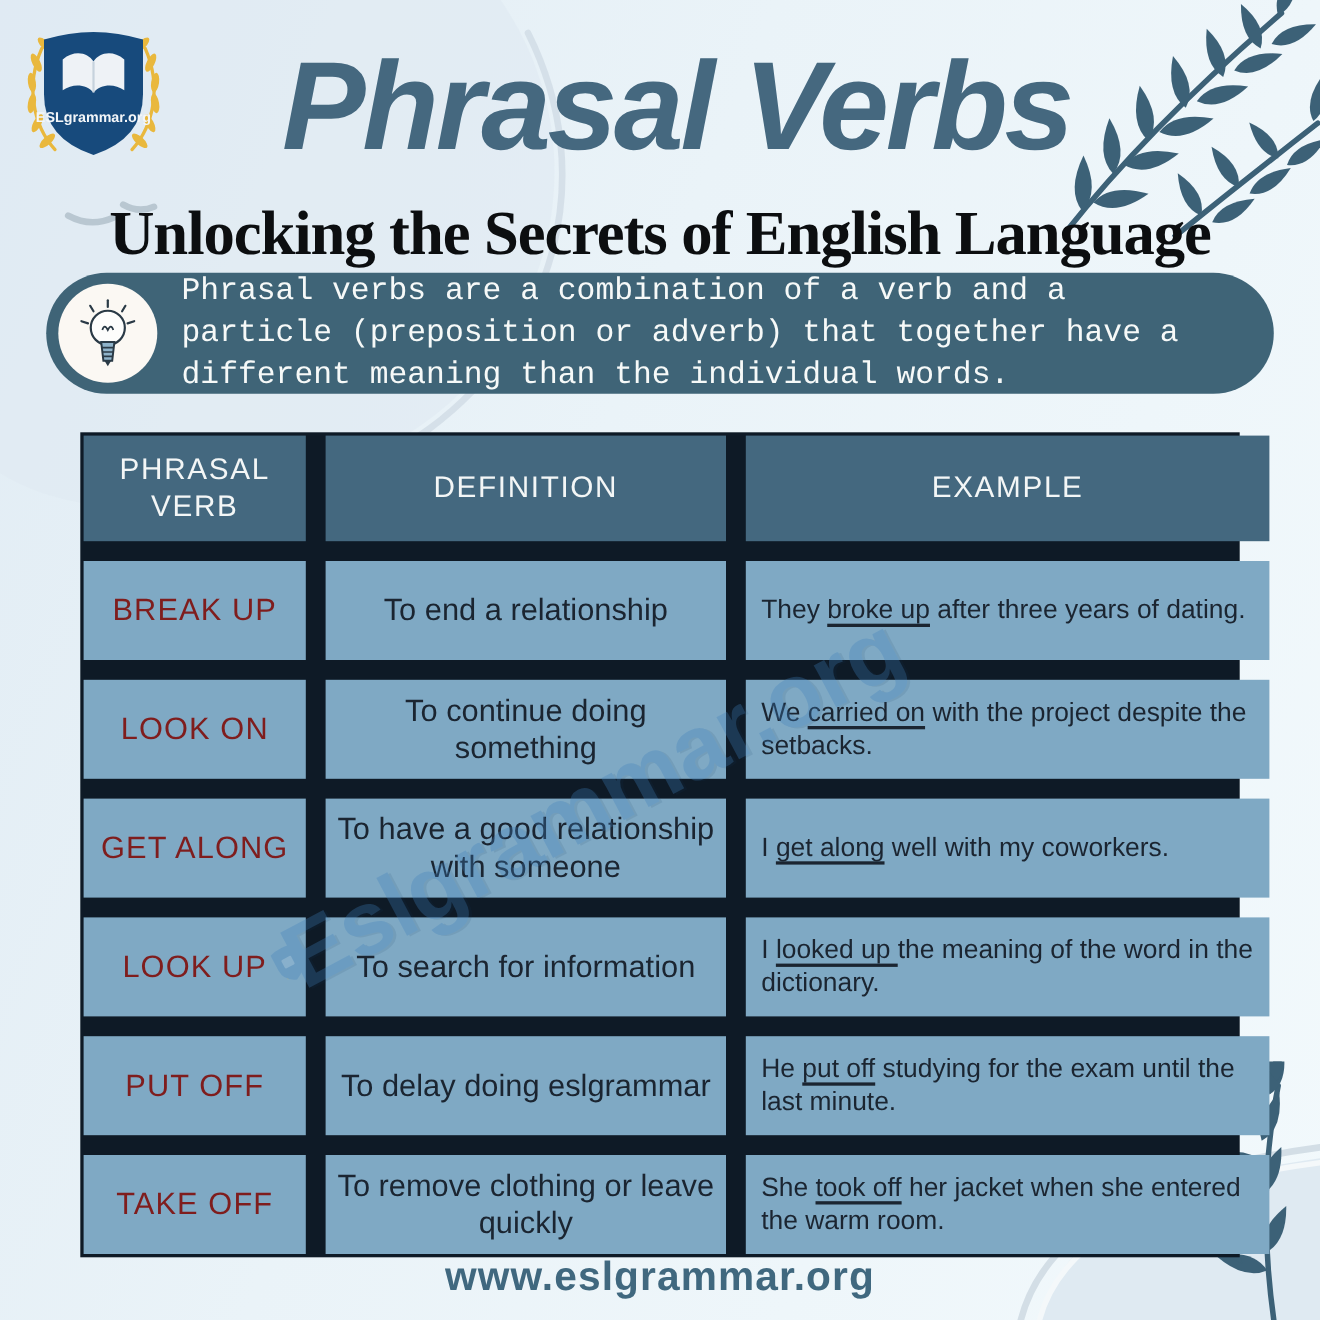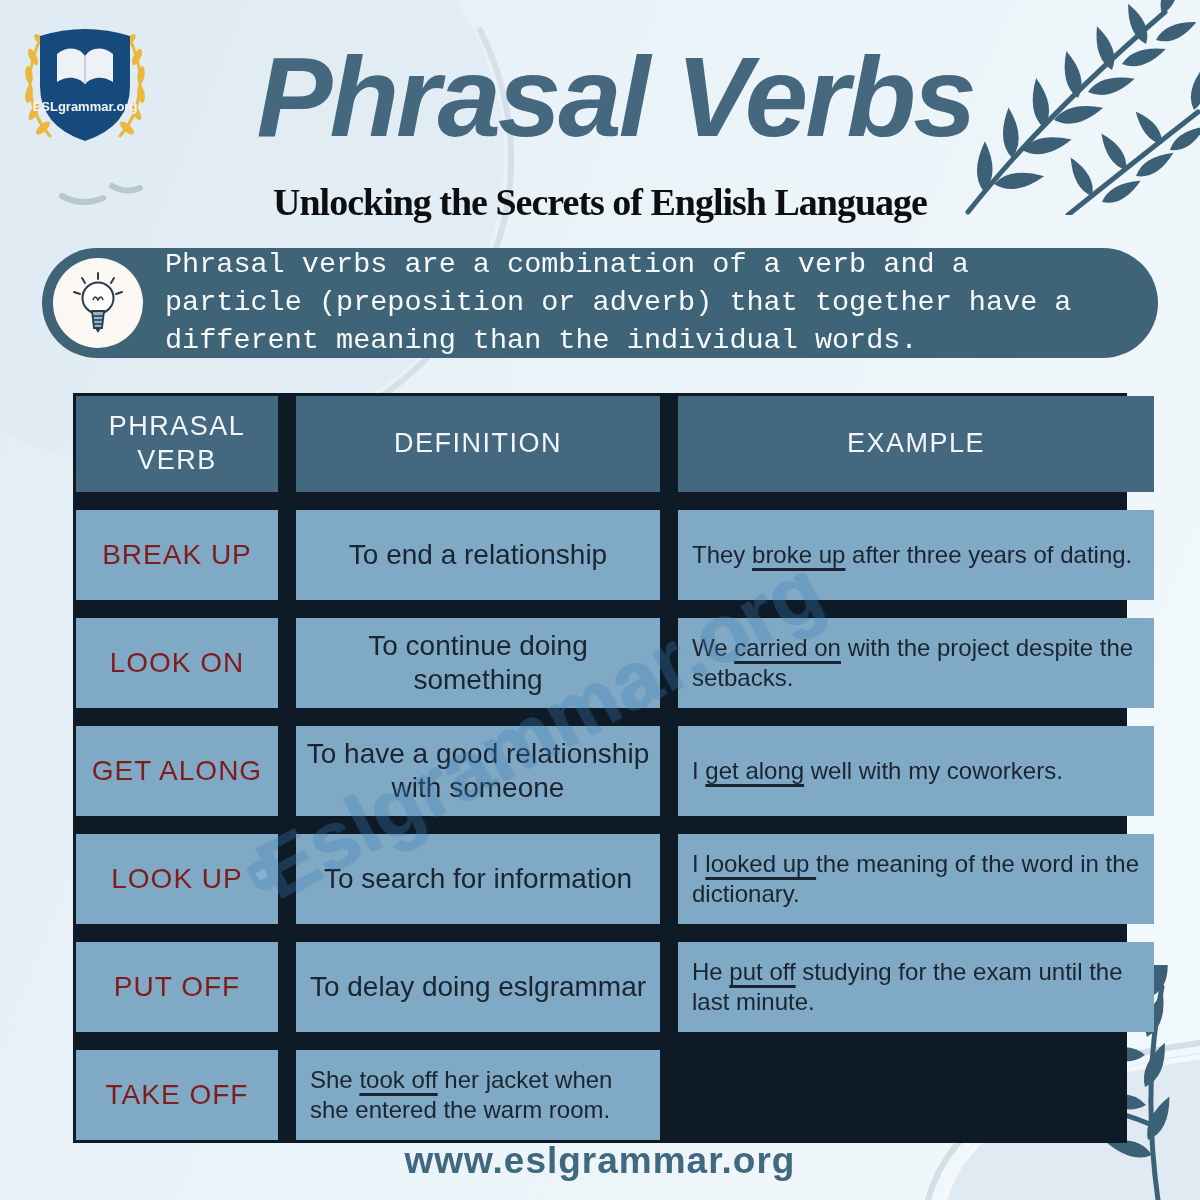--- a/index.html
+++ b/index.html
@@ -7,21 +7,21 @@
   .canvas{position:relative;width:1200px;height:1200px;overflow:hidden;
           background:linear-gradient(112deg,#e1ecf4 0%,#eaf3f8 42%,#f2f9fc 100%);}
   svg{display:block;}
   .deco{position:absolute;pointer-events:none;}
 
   
   .logo{position:absolute;left:10px;top:14px;width:150px;height:134px;}
   .title{position:absolute;left:170px;top:40px;width:890px;text-align:center;
          font-size:114px;font-weight:900;letter-spacing:-3px;color:#45687f;line-height:1.0;font-style:italic;}
   .subtitle{position:absolute;left:0;top:180px;width:1200px;text-align:center;
-            font-family:"Liberation Serif",serif;font-weight:bold;font-size:38px;
+            font-family:"Liberation Serif",serif;font-weight:bold;font-size:57px;
             letter-spacing:-1px;color:#0c0e10;}
 
   
   .banner{position:absolute;left:42px;top:248px;width:1116px;height:110px;
           background:#3f6477;border-radius:56px;display:flex;align-items:center;}
   .bulb-circle{flex:0 0 auto;width:90px;height:90px;margin-left:11px;border-radius:50%;
                background:#fbf8f3;display:flex;align-items:center;justify-content:center;}
   .banner-text{color:#f6f9f8;font-size:28.5px;line-height:1.33;padding:0 36px 0 22px;font-family:Liberation Mono, monospace;}
 
   
@@ -212,20 +212,21 @@
     </div>
 
     <div class="cell body-cell verb-cell">PUT OFF</div>
     <div class="cell body-cell def-cell">To delay doing eslgrammar</div>
     <div class="cell body-cell ex-cell">
         <span>
       <span>He </span><span class="ul">put off</span><span> studying for the exam until the last minute.</span></span>
     </div>
 
     <div class="cell body-cell verb-cell">TAKE OFF</div>
+    <div class="cell body-cell def-cell">To remove clothing or leave quickly</div>
     <div class="cell body-cell ex-cell">
         <span>
       <span>She </span><span class="ul">took off</span><span> her jacket when she entered the warm room.</span></span>
     </div>
   </div>
 
   <div class="watermark">
     <svg width="150" height="190" viewBox="0 0 150 190">
       <path d="M55,30 C35,55 28,100 40,150" fill="none" stroke="#d9ba4e" stroke-width="7" stroke-linecap="round"></path>
       <path d="M18,18 Q75,2 132,18 L132,95 Q132,150 75,172 Q18,150 18,95 Z" fill="#3f80bd"></path>

